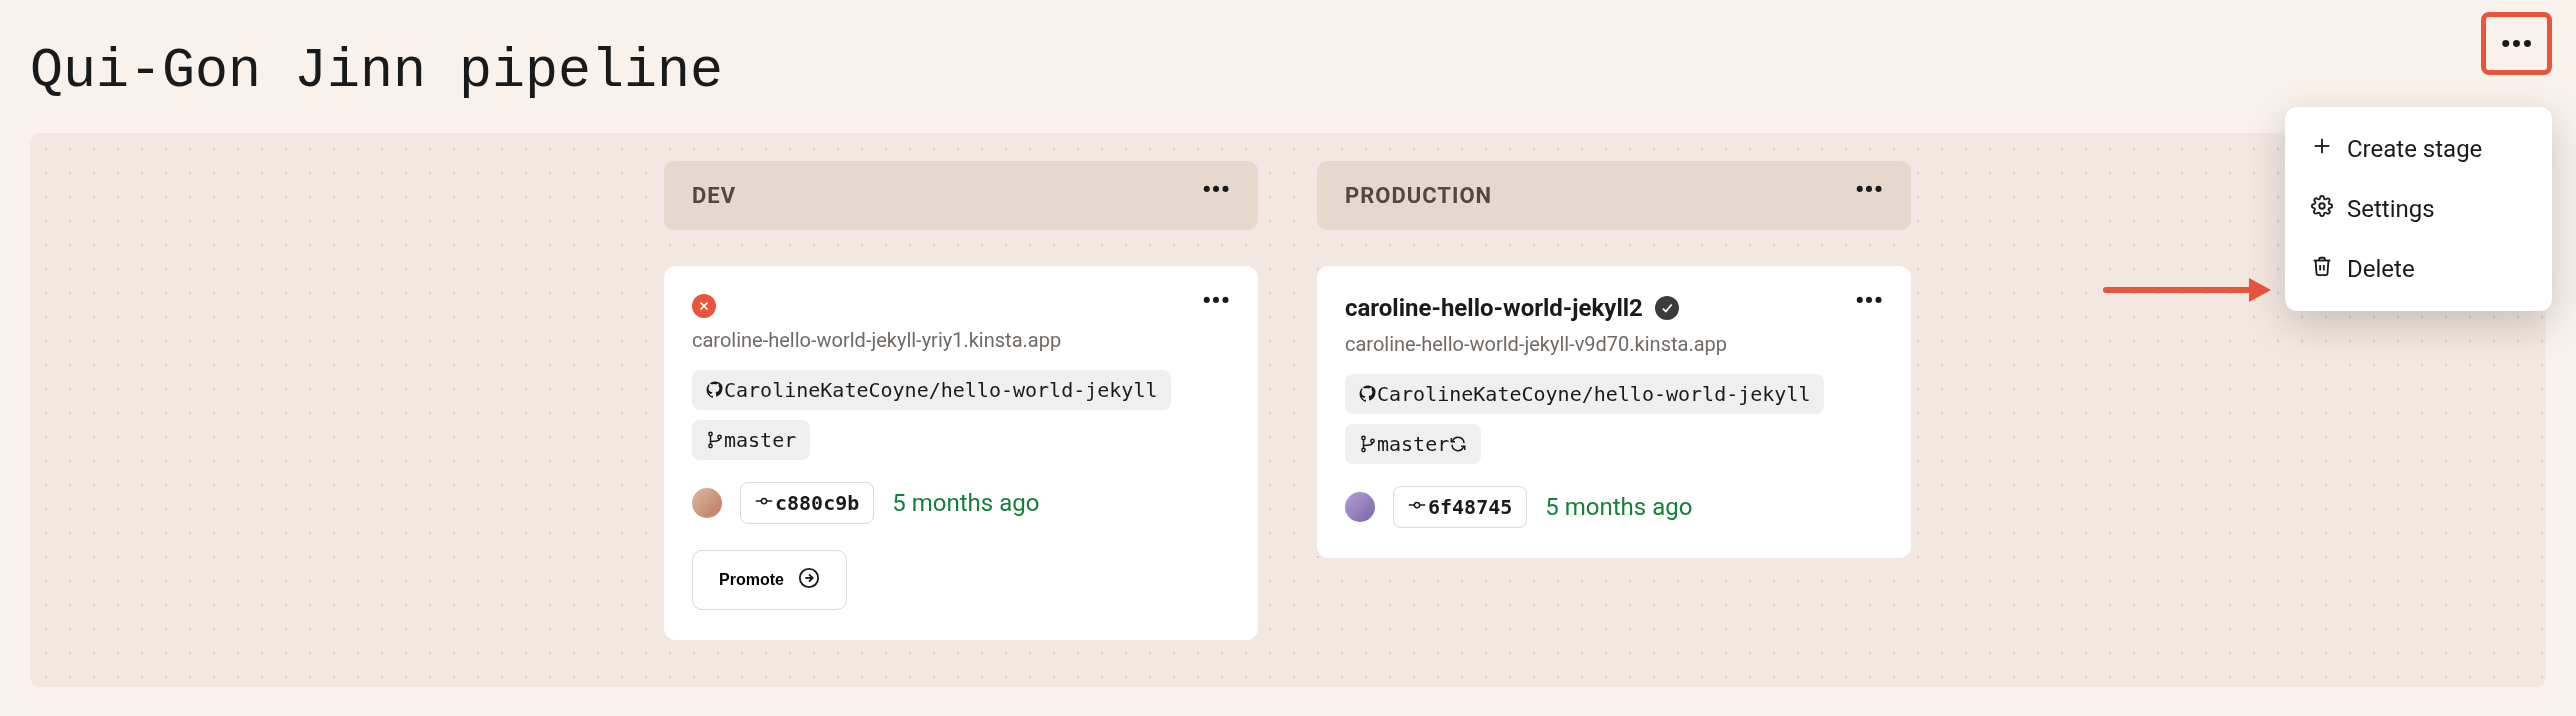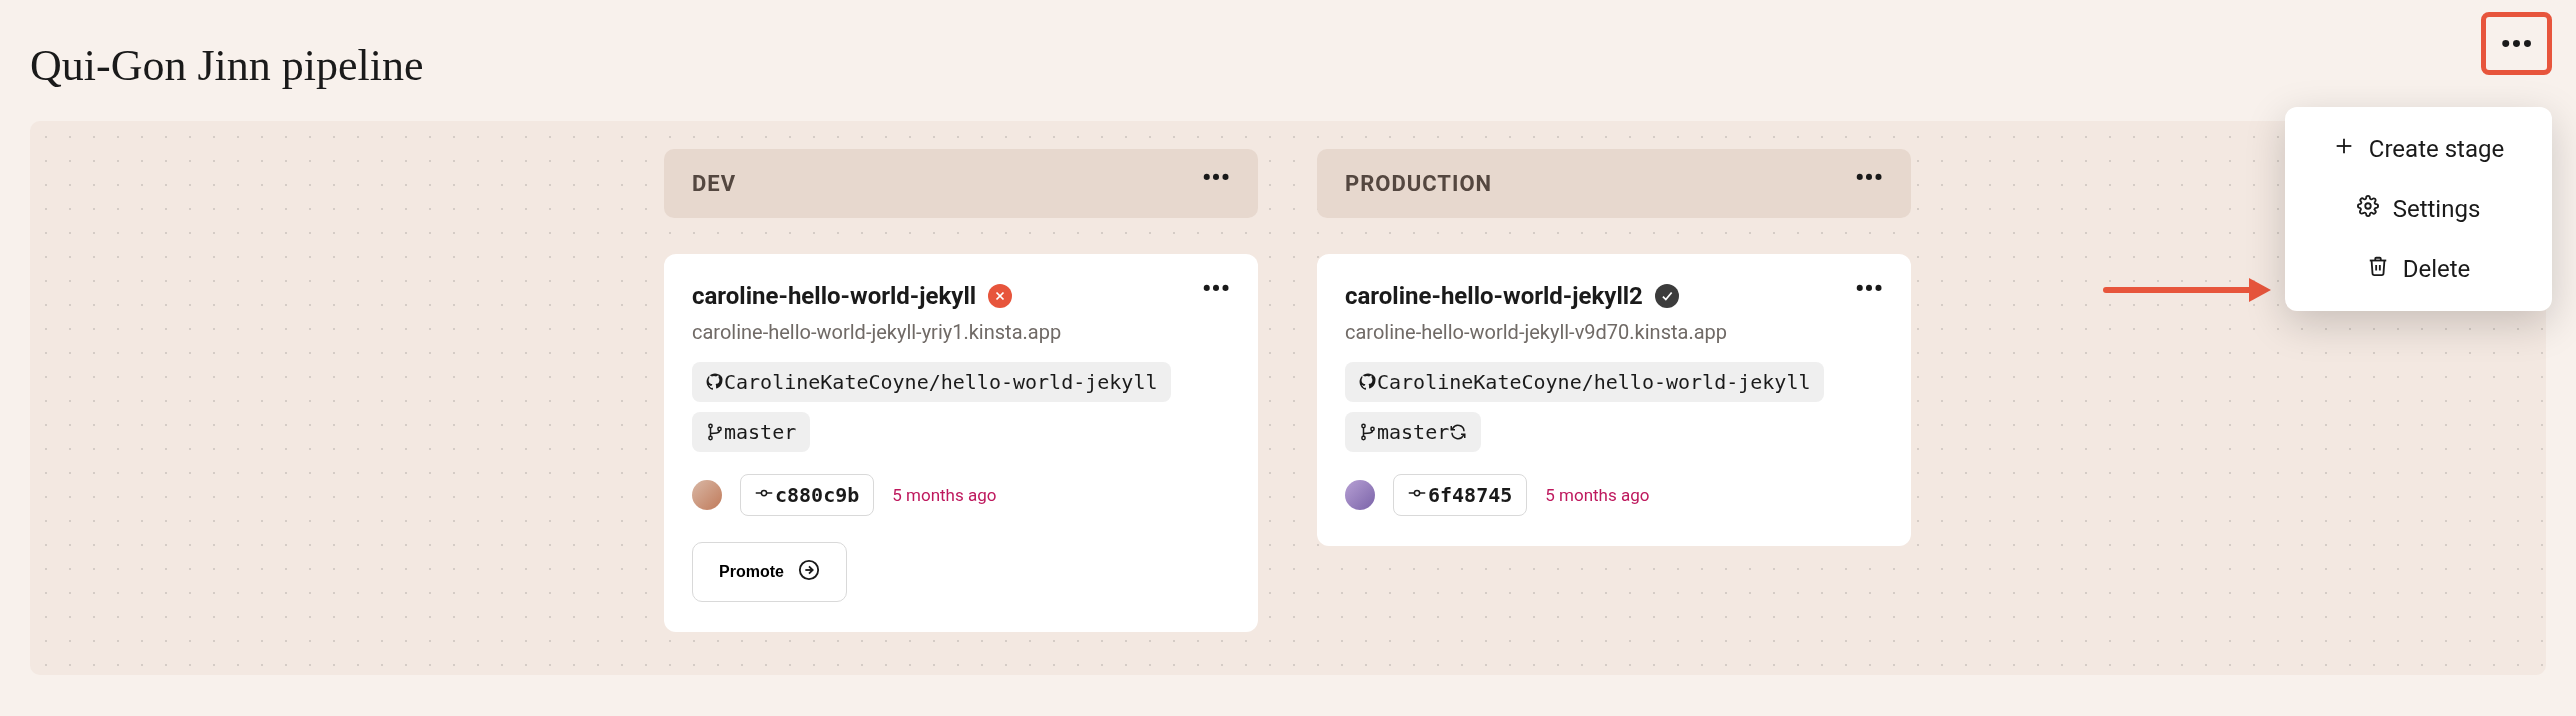--- a/index.html
+++ b/index.html
@@ -6,22 +6,22 @@
   html, body { width: 2576px; height: 717px; }
   body {
     background: #f8f1ec;
     font-family: -apple-system, BlinkMacSystemFont, "Segoe UI", Roboto, Helvetica, Arial, sans-serif;
     color: #1a1a1a;
     position: relative;
     overflow: hidden;
   }
 
   .page-title {
-    font-family: Liberation Serif, serif;
-    font-size: 44px;
+    font-family: Liberation Mono, monospace;
+    font-size: 55px;
     font-weight: 400;
     padding: 40px 30px 30px 30px;
     color: #1a1a1a;
   }
 
   .board-area {
     margin: 0 30px 30px 30px;
     height: 554px;
     border-radius: 10px;
     background-color: #f3e8e1;
@@ -119,21 +119,21 @@
     border-radius: 8px;
     padding: 8px 14px;
     display: inline-flex;
     align-items: center;
     gap: 2px;
     font-family: ui-monospace, SFMono-Regular, Menlo, Consolas, monospace;
     font-size: 20px;
     font-weight: 600;
   }
   .commit-pill svg { width: 18px; height: 18px; }
-  .rel-time { font-size: 17px; color: #be185d; }
+  .rel-time { font-size: 24px; color: #15803d; }
 
   .promote-btn {
     margin-top: 26px;
     display: inline-flex;
     align-items: center;
     gap: 14px;
     border: 1.5px solid #d9d9d9;
     background: #fff;
     border-radius: 10px;
     padding: 16px 26px;
@@ -167,21 +167,20 @@
     padding: 12px 0;
     z-index: 10;
   }
   .dd-item {
     display: flex;
     align-items: center;
     gap: 14px;
     padding: 16px 26px;
     font-size: 24px;
     cursor: pointer;
-    justify-content: center;
   }
   .dd-item svg { width: 22px; height: 22px; flex: 0 0 auto; }
 
   .callout-arrow {
     position: absolute;
     top: 287px;
     right: 305px;
     width: 168px;
     height: 8px;
     z-index: 5;
@@ -252,21 +251,20 @@
     <div class="stage">
       <div class="stage-header">
         <span class="stage-name">DEV</span>
         <span class="kebab">•••</span>
       </div>
 
       <div class="card">
         <div class="card-head">
           <div>
             <div class="card-title-row">
-              <span class="card-title">caroline-hello-world-jekyll</span>
               <span class="status-dot status-error">
                 <svg viewBox="0 0 24 24" stroke="#fff" stroke-width="3" fill="none">
                     <line x1="6" y1="6" x2="18" y2="18"></line>
                     <line x1="6" y1="18" x2="18" y2="6"></line>
                   </svg>
               </span>
             </div>
             <div class="card-url">caroline-hello-world-jekyll-yriy1.kinsta.app</div>
           </div>
           <span class="kebab">•••</span>

